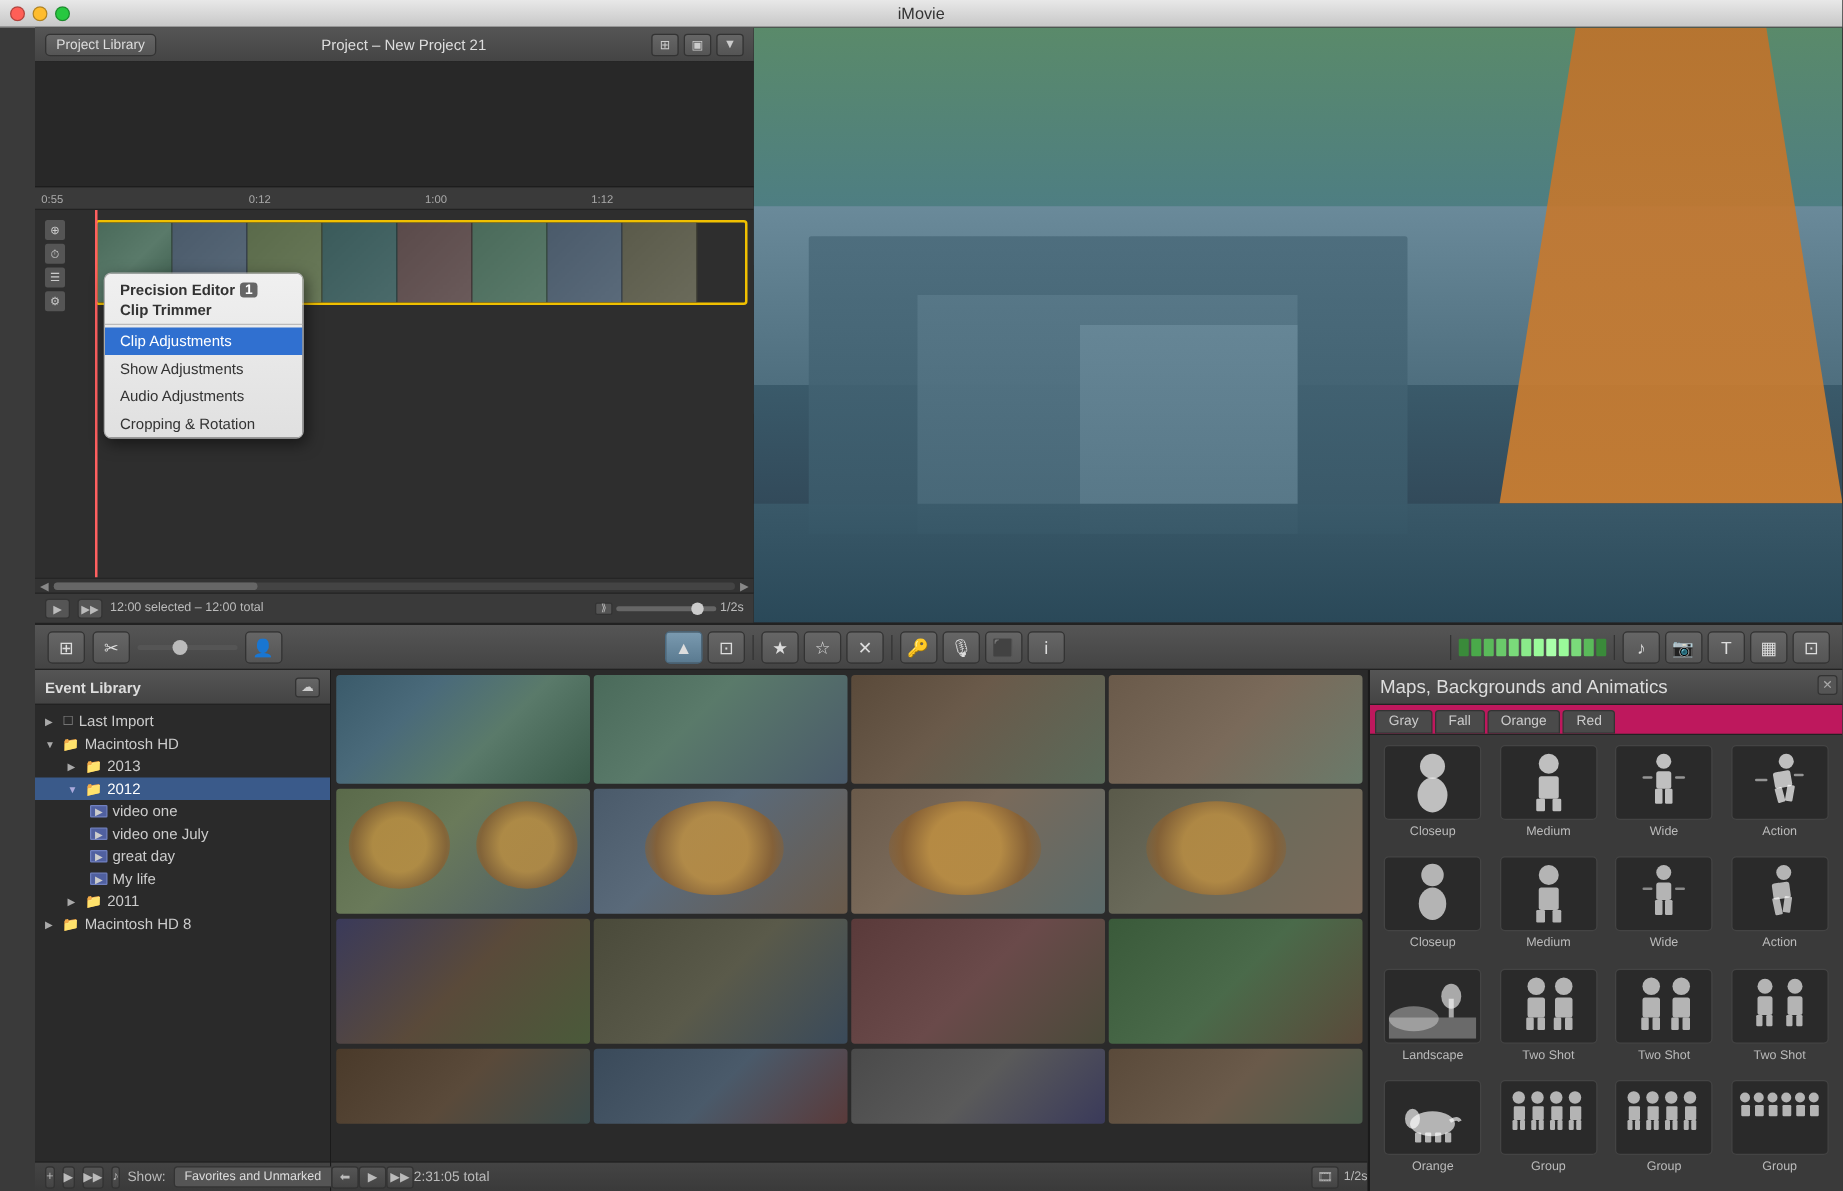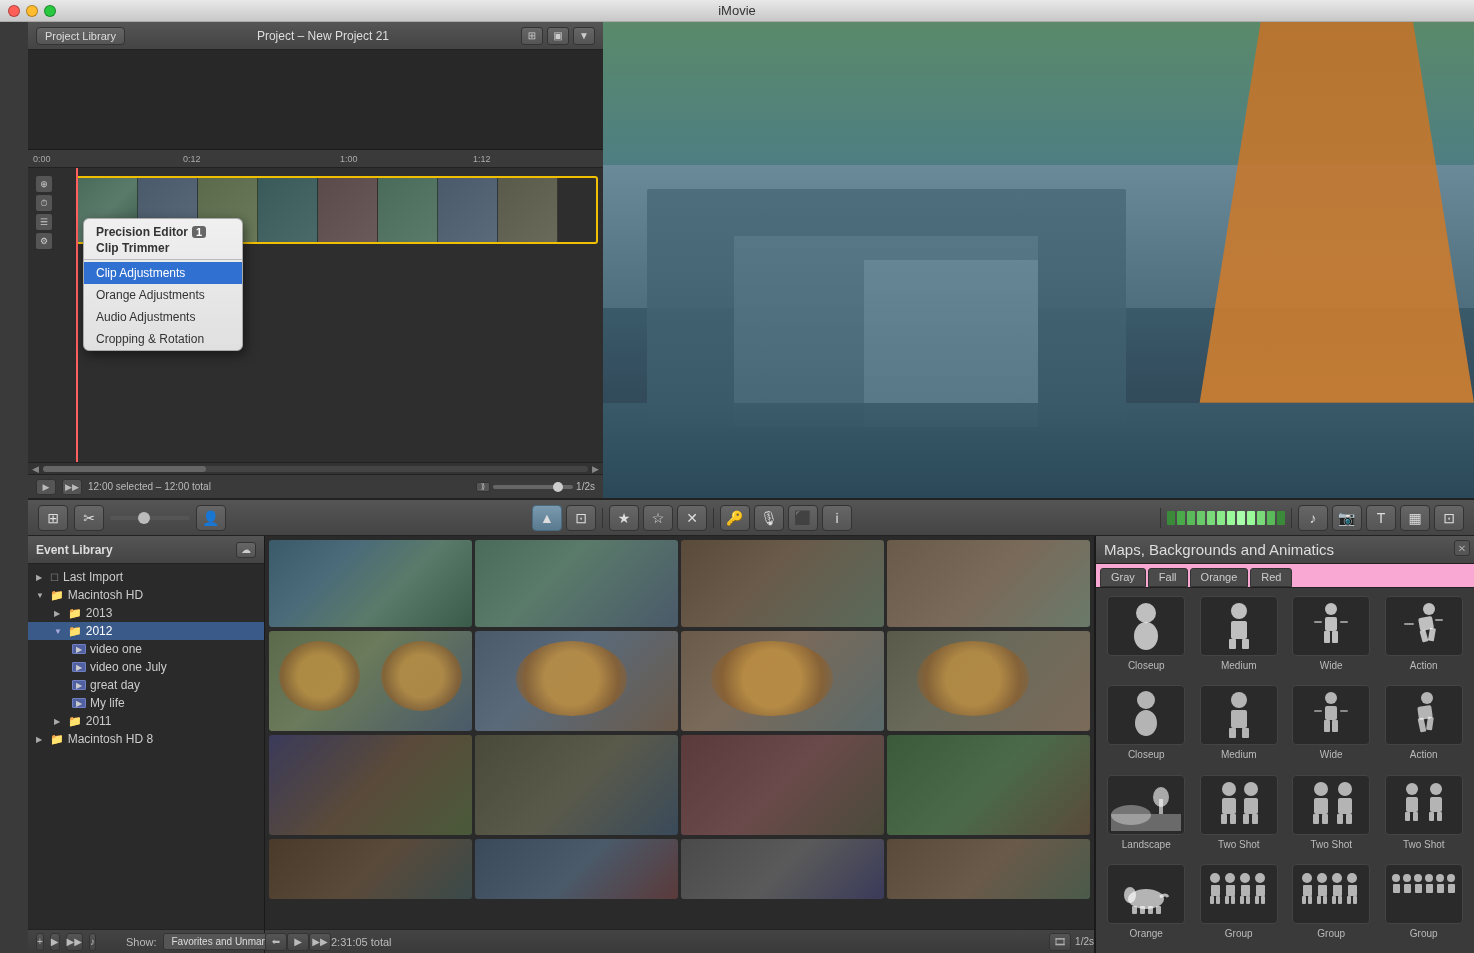--- a/index.html
+++ b/index.html
@@ -378,21 +378,20 @@
       border-radius: 3px;
       display: flex; align-items: center; justify-content: center;
       cursor: pointer;
       font-size: 10px;
       color: #bbb;
     }
     .footer-label {
       font-size: 11px;
       color: #bbb;
       flex: 1;
-      margin-left: 24px;
     }
     .footer-select {
       background: #555;
       border: 1px solid #333;
       border-radius: 3px;
       color: #ddd;
       font-size: 10px;
       padding: 1px 4px;
       cursor: pointer;
     }
@@ -479,21 +478,21 @@
       padding: 0 20px 0 8px;
       border-bottom: 1px solid #222;
       font-size: 15px;
       color: #ddd;
       font-weight: 500;
     }
 
     
     #category-tabs {
       height: 24px;
-      background: #f9a8d4;
+      background: #be185d;
       display: flex;
       overflow-x: auto;
       border-bottom: 1px solid #222;
       padding: 4px 4px 0;
       gap: 2px;
     }
     .cat-tab {
       padding: 2px 10px;
       font-size: 11px;
       color: #ccc;
@@ -687,22 +686,22 @@
         <div id="project-controls">
           <div class="ctrl-btn">⊞</div>
           <div class="ctrl-btn">▣</div>
           <div class="ctrl-btn">▼</div>
         </div>
       </div>
 
       <div style="height: 100px; background: #282828; border-bottom: 1px solid #1a1a1a;"></div>
 
       <div id="timeline-ruler">
-        <span class="ruler-mark" style="left: 5px;">0:00</span>
-        <span class="ruler-mark" style="left: 155px;">0:12</span>
+        <span class="ruler-mark" style="left: 5px;">0:55</span>
+        <span class="ruler-mark" style="left: 171px;">0:12</span>
         <span class="ruler-mark" style="left: 312px;">1:00</span>
         <span class="ruler-mark" style="left: 445px;">1:12</span>
       </div>
 
       <div id="timeline-clips">
 
         <div id="timeline-left-icons">
           <div class="tl-icon">⊕</div>
           <div class="tl-icon">⏱</div>
           <div class="tl-icon">☰</div>
@@ -727,21 +726,21 @@
         <div id="context-menu">
           <div class="ctx-menu-header">
             <span>Precision Editor</span>
             <span class="number-badge">1</span>
           </div>
           <div class="ctx-menu-header" style="padding-top: 0;">
             <span>Clip Trimmer</span>
           </div>
           <div class="ctx-divider"></div>
           <div class="ctx-menu-item selected">Clip Adjustments</div>
-          <div class="ctx-menu-item">Orange Adjustments</div>
+          <div class="ctx-menu-item">Show Adjustments</div>
           <div class="ctx-menu-item">Audio Adjustments</div>
           <div class="ctx-menu-item">Cropping &amp; Rotation</div>
         </div>
 
       </div>
 
       <div id="timeline-scroll">
         <div style="font-size:9px;color:#888;margin-right:4px;">◀</div>
         <div class="scroll-track">
           <div class="scroll-thumb"></div>

